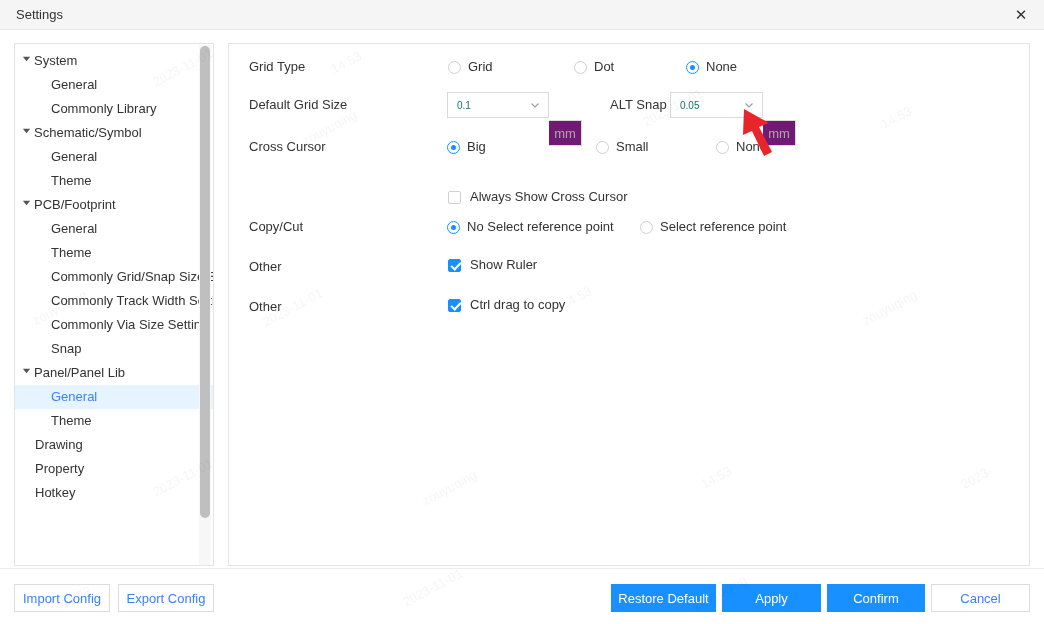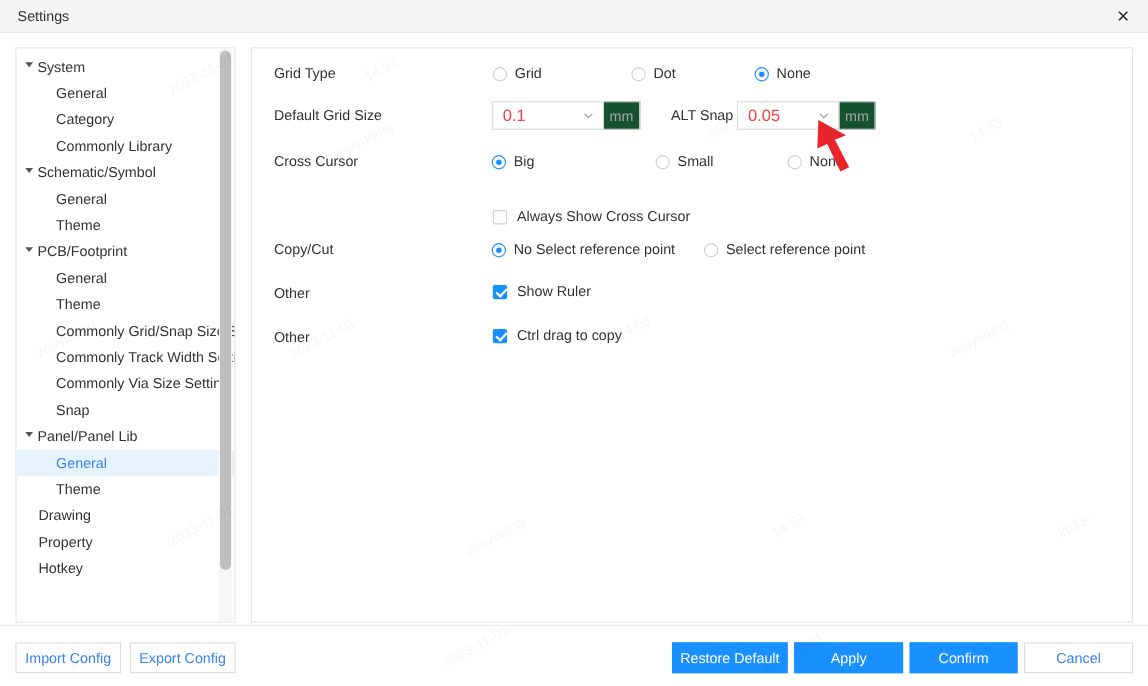--- a/index.html
+++ b/index.html
@@ -178,39 +178,39 @@
   .sel {
     position: relative;
     border: 1px solid #d9d9d9;
     background: #ffffff;
     box-sizing: border-box;
     height: 26px;
     display: flex; align-items: center;
     cursor: pointer;
   }
   .sel-value {
-    font-size: 15px; color: #ef4444;
+    font-size: 10px; color: #0f766e;
     padding-left: 9px;
   }
   .sel-chevron {
     position: absolute; right: 8px; top: 50%;
     transform: translateY(-50%);
     width: 10px; height: 10px;
     color: #9a9a9a;
   }
   .sel-chevron svg { display: block; }
   .unit {
     border: 1px solid #d9d9d9;
     border-left: none;
-    background: #14532d;
+    background: #701a75;
     box-sizing: border-box;
     height: 26px;
     width: 33px;
     display: flex; align-items: center; justify-content: center;
-    font-size: 13px; color: #a8a8a8;
+    font-size: 13px; color: #a8a8a8; margin-top: 28px;
   }
   .inline-label {
     position: absolute;
     font-size: 13px; color: #333333;
     line-height: 26px;
   }
 
   
   .footer {
     position: absolute; left: 0; bottom: 0;
@@ -268,21 +268,20 @@
     <div class="titlebar-text">Settings</div>
     <button class="close-btn">✕</button>
   </div>
 
   <div class="sidebar">
     <div class="tree" id="tree">
         <div class="tree-item group"><span class="caret"><svg viewBox="0 0 10 10" width="9" height="9">
               <polygon points="1,3 9,3 5,8" fill="#555"></polygon>
             </svg></span><span>System</span></div>
         <div class="tree-item child"><span>General</span></div>
-        <div class="tree-item child"><span>Category</span></div>
         <div class="tree-item child"><span>Commonly Library</span></div>
         <div class="tree-item group"><span class="caret"><svg viewBox="0 0 10 10" width="9" height="9">
               <polygon points="1,3 9,3 5,8" fill="#555"></polygon>
             </svg></span><span>Schematic/Symbol</span></div>
         <div class="tree-item child"><span>General</span></div>
         <div class="tree-item child"><span>Theme</span></div>
         <div class="tree-item group"><span class="caret"><svg viewBox="0 0 10 10" width="9" height="9">
               <polygon points="1,3 9,3 5,8" fill="#555"></polygon>
             </svg></span><span>PCB/Footprint</span></div>
         <div class="tree-item child"><span>General</span></div>

